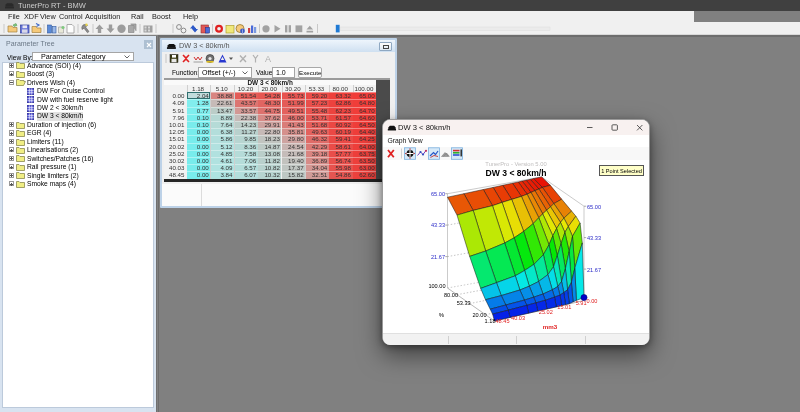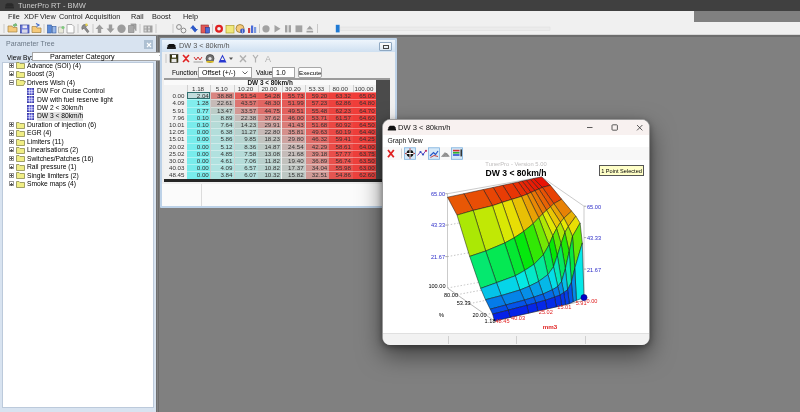--- a/index.html
+++ b/index.html
@@ -126,21 +126,21 @@
 <div class="abs" style="left:158px;top:35px;width:1.2px;height:377px;background:#6d6d6d"></div>
 
 <div class="abs panel">
   <div class="abs panelhdr">Parameter Tree</div>
   <div class="abs pclose">
       <svg width="10" height="10" viewBox="0 0 10 10">
         <path d="M3 3 L7 7 M7 3 L3 7" stroke="#fff" stroke-width="1.1"></path>
       </svg>
     </div>
   <div class="abs viewby">View By:</div>
-  <div class="abs combo" style="left:32px;top:15.5px;width:137px;height:9.5px;padding-left:17px">Parameter Category
+  <div class="abs combo" style="left:32px;top:15.5px;width:102px;height:9.5px;padding-left:8px">Parameter Category
     <svg style="position:absolute;right:3px;top:2.5px" width="6" height="4" viewBox="0 0 6 4">
         <path d="M0.5 0.5 L3 3 L5.5 0.5" fill="none" stroke="#555" stroke-width="0.9"></path>
       </svg>
   </div>
   <div class="abs treebox"></div>
   <div class="abs" style="left:0;top:26px;width:157px;height:346px">
 <div style="position:absolute;left:8.5px;top:0.6px;width:5.4px;height:5.4px;border:0.7px solid #999;background:#fff;"></div>
       <div style="position:absolute;left:10.1px;top:3.2px;width:3px;height:1px;background:#555"></div>
       <div style="position:absolute;left:11.1px;top:2.2px;width:1px;height:3px;background:#555"></div>
 <div style="position:absolute;left:16px;top:-0.6px">

